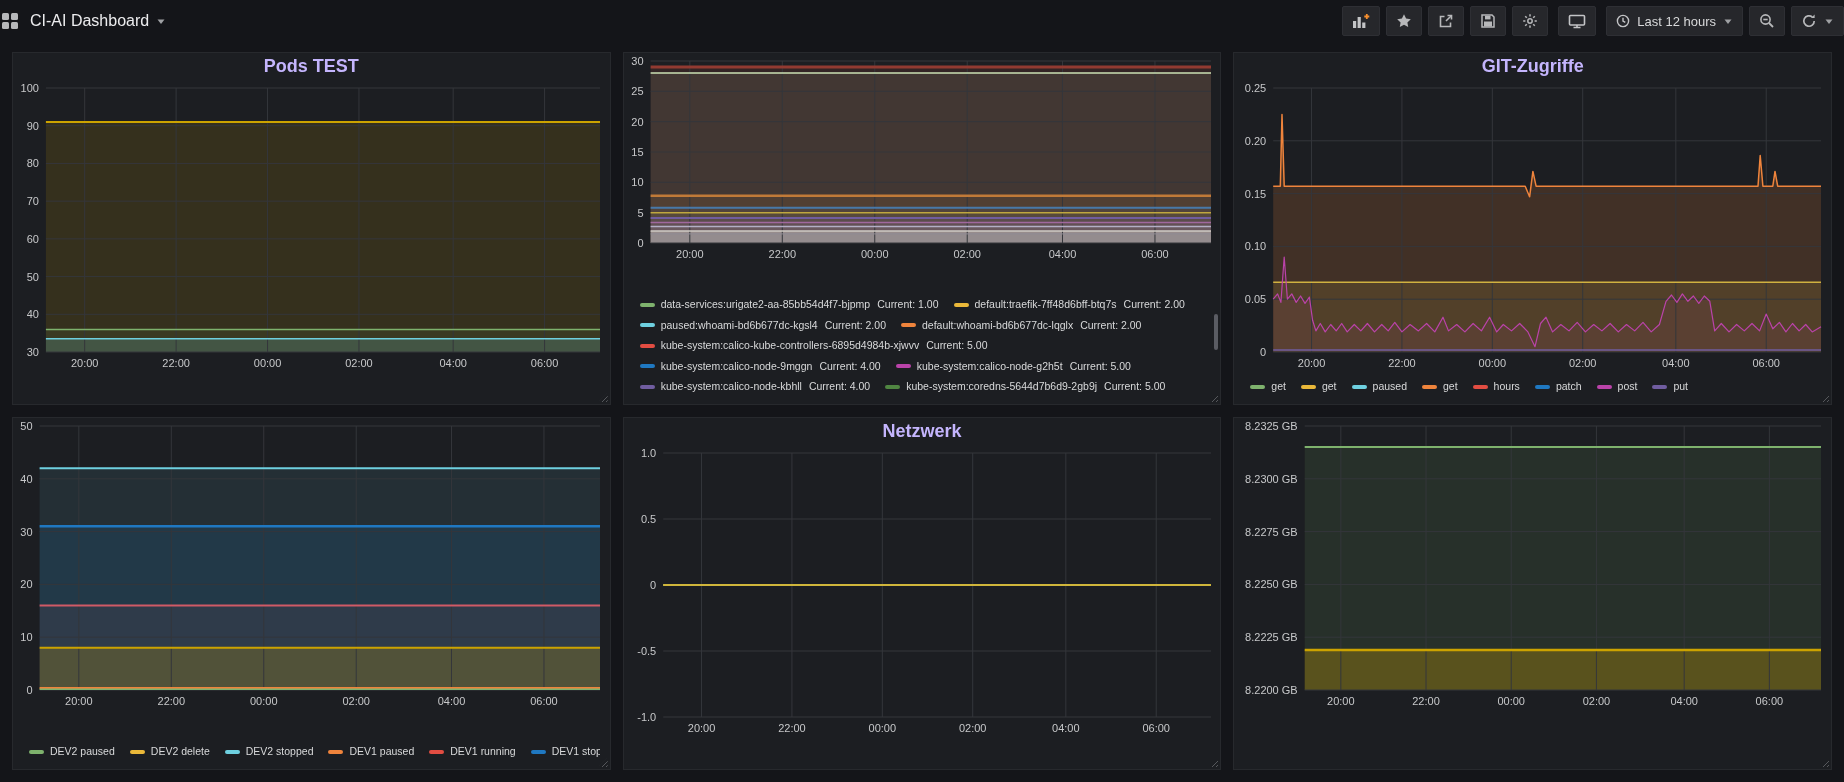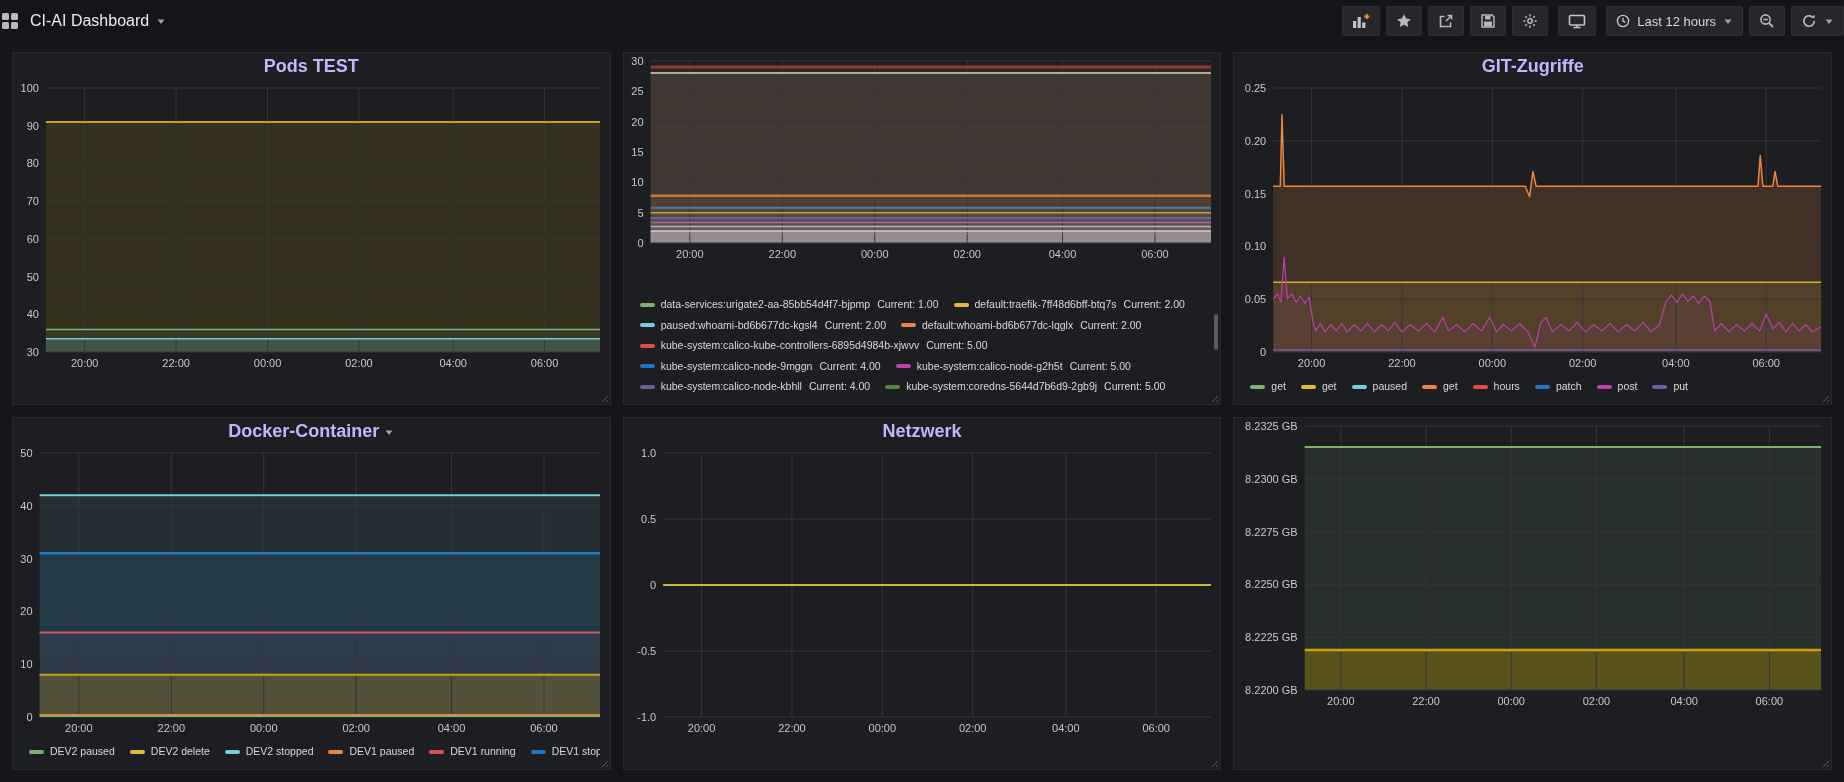--- a/index.html
+++ b/index.html
@@ -372,28 +372,20 @@
             <span class="legend-swatch" style="background: rgb(186, 67, 169);"></span>
             <span>post</span>
           </span><span class="legend-item">
             <span class="legend-swatch" style="background: rgb(112, 93, 160);"></span>
             <span>put</span>
           </span></div>
       </div>
       <div class="resize-corner"></div>
     </section>
     <section class="panel">
-      <div class="panel-header">
-        <span class="panel-title">Docker-Container</span>
-        <span style="display: inline-flex;">
-          <svg width="10" height="10" viewBox="0 0 10 10">
-            <path d="M1.5 3.5h7L5 8z" fill="#9fa1a4"></path>
-          </svg>
-        </span>
-      </div>
       <div class="chart-box">
         <svg width="597" height="292">
           <path d="M26.6 50.2L587.0 50.2L587 272L26.6 272Z" fill="#6ed0e0" fill-opacity="0.1" stroke="none"></path>
           <path d="M26.6 108.3L587.0 108.3L587 272L26.6 272Z" fill="#1f78c1" fill-opacity="0.14" stroke="none"></path>
           <path d="M26.6 187.5L587.0 187.5L587 272L26.6 272Z" fill="#d05a66" fill-opacity="0.08" stroke="none"></path>
           <path d="M26.6 229.8L587.0 229.8L587 272L26.6 272Z" fill="#cca300" fill-opacity="0.22" stroke="none"></path>
           <line x1="26.6" y1="272" x2="587" y2="272" stroke="#34363b" stroke-width="1"></line>
           <line x1="26.6" y1="219.2" x2="587" y2="219.2" stroke="#34363b" stroke-width="1"></line>
           <line x1="26.6" y1="166.39999999999998" x2="587" y2="166.39999999999998" stroke="#34363b" stroke-width="1"></line>
           <line x1="26.6" y1="113.6" x2="587" y2="113.6" stroke="#34363b" stroke-width="1"></line>

